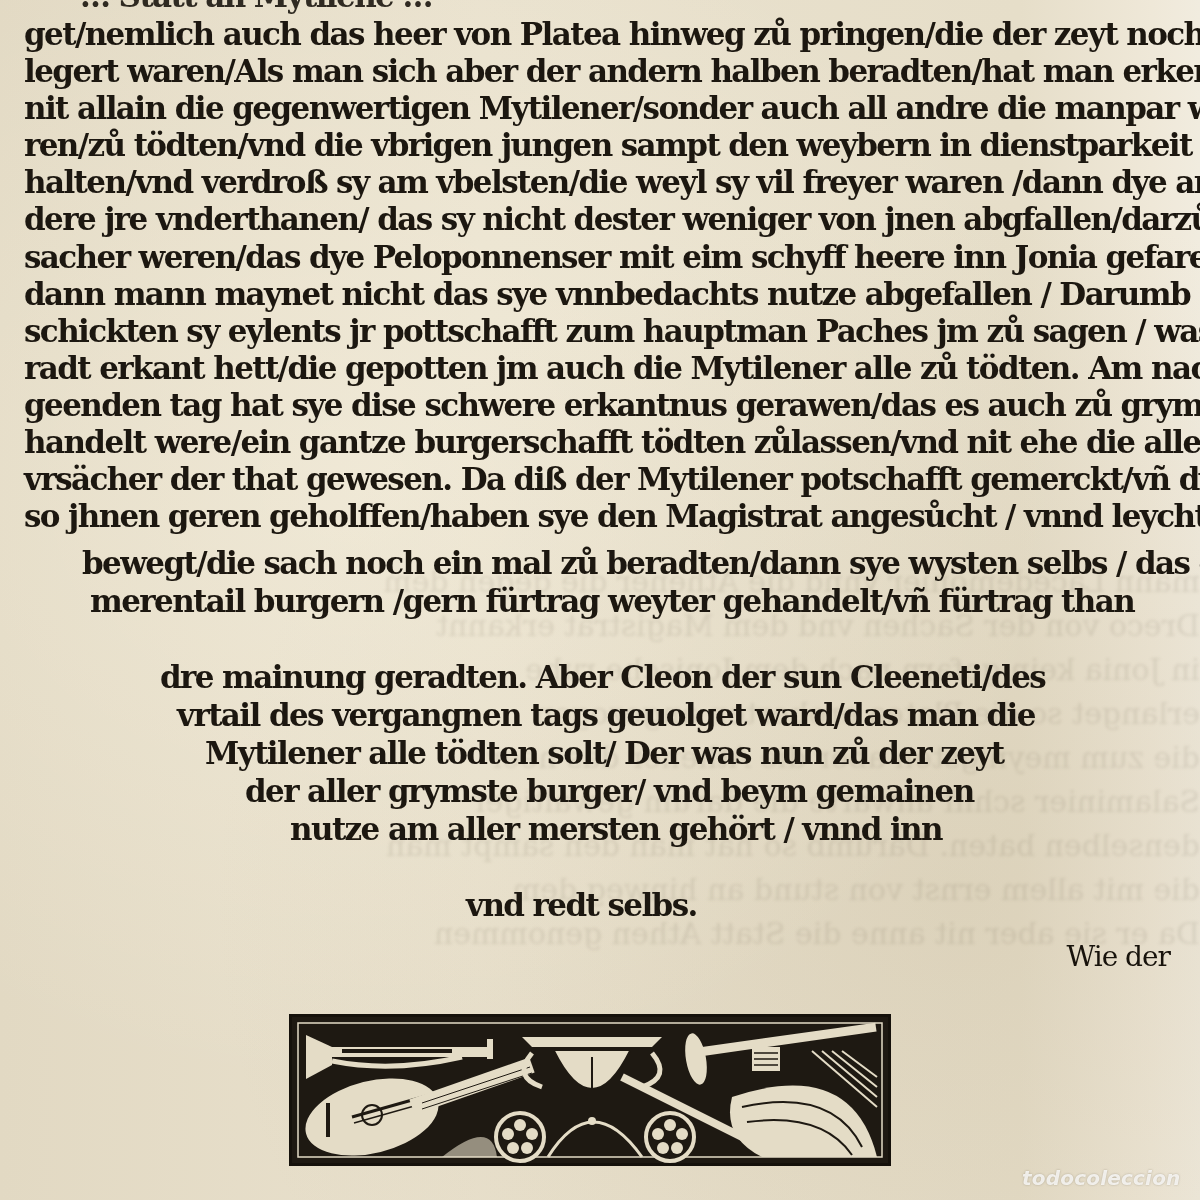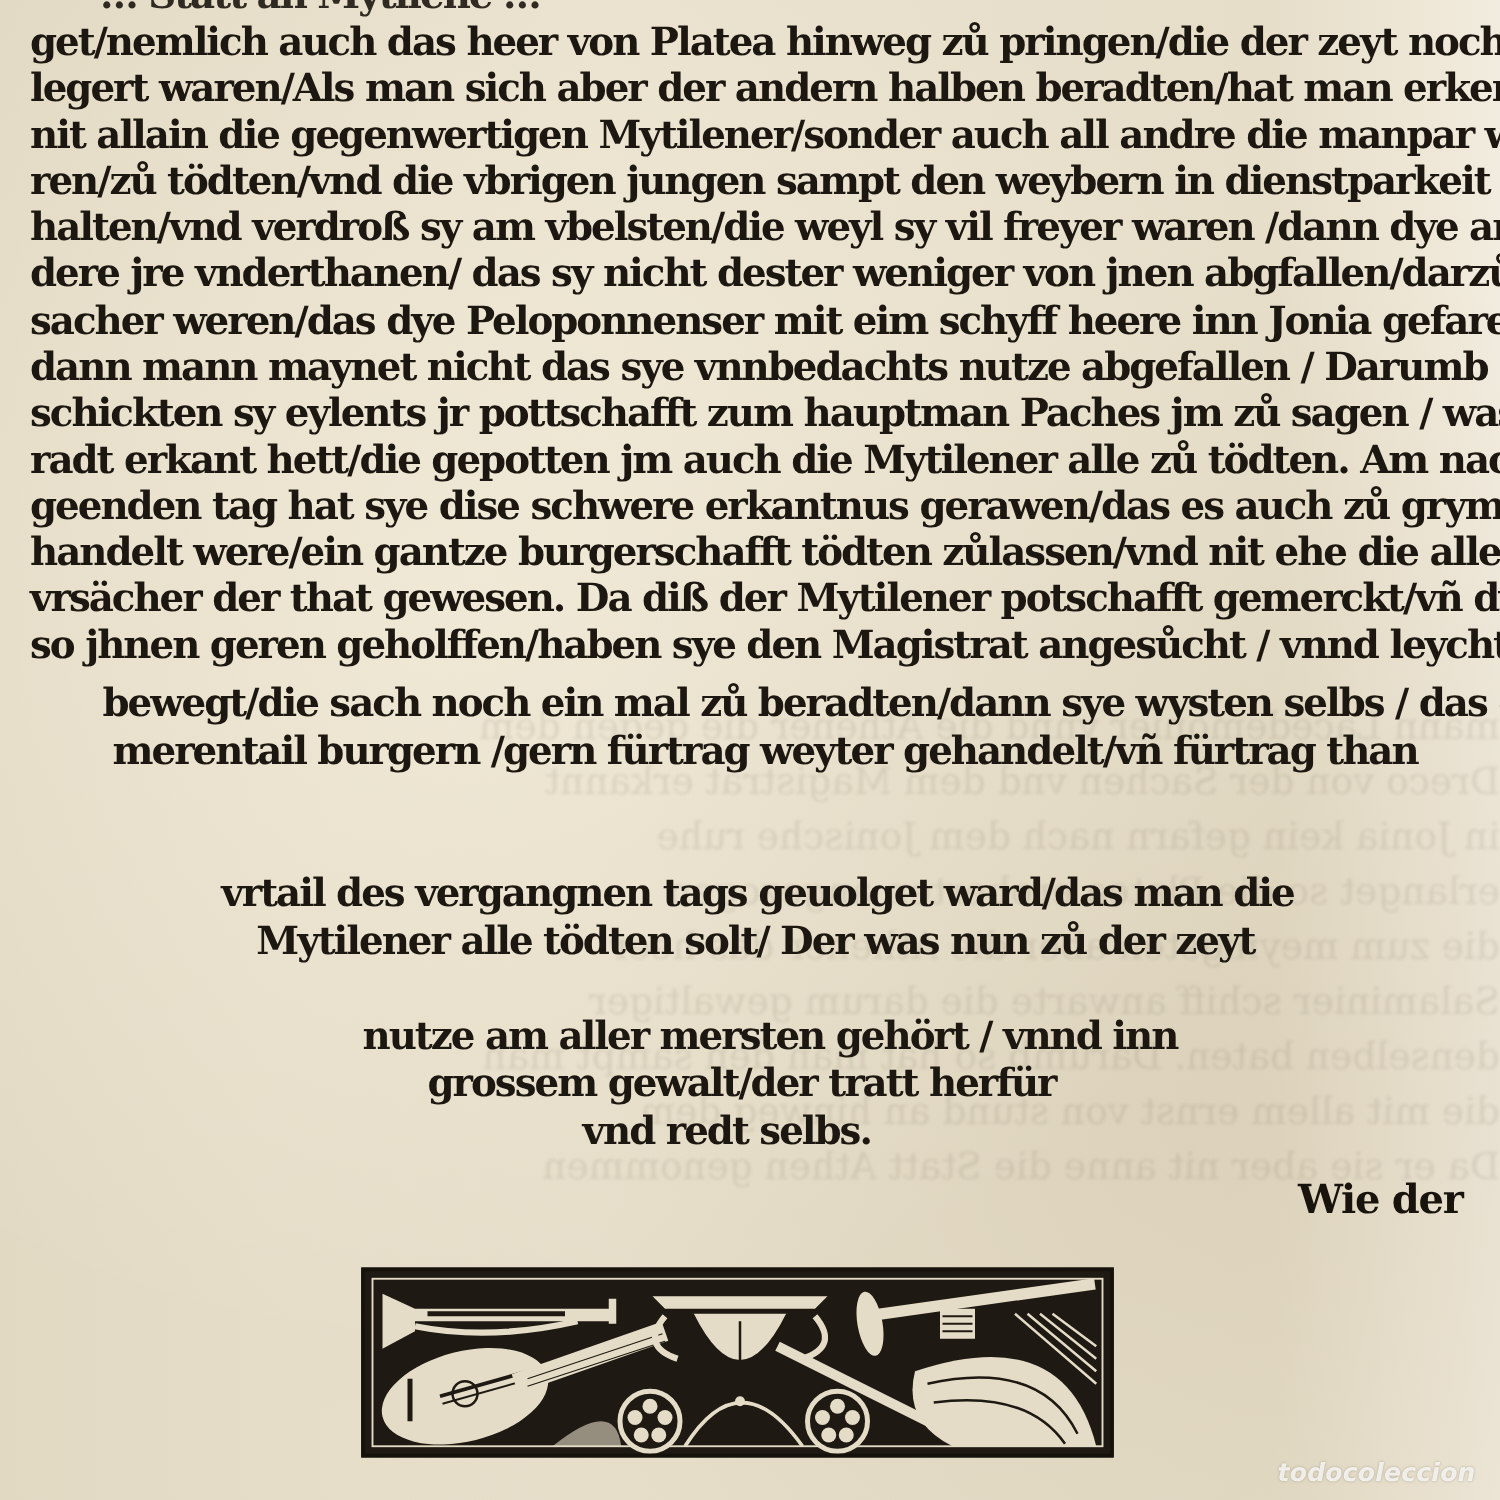--- a/index.html
+++ b/index.html
@@ -21,21 +21,21 @@
   }
   .line {
     position: absolute; color: #1c1710;
     font-family: "DejaVu Serif", serif; font-weight: bold;
     font-size: 31px; letter-spacing: -1.6px; white-space: nowrap;
     transform-origin: left center;
   }
   .full { left: 24px; width: 1152px; text-align: justify; text-align-last: justify; }
   .topcut { position:absolute; left: 80px; top: -22px; font-size: 31px; font-weight:bold; color:#1c1710; opacity:.9; white-space:nowrap; letter-spacing:-1.6px;}
   .center { text-align: justify; text-align-last: justify; }
-  .catch { position: absolute; right: 30px; top: 940px; font-weight: bold; font-size: 32px; color: #18130c; letter-spacing: -1px; }
+  .catch { position: absolute; right: 30px; top: 940px; font-weight: normal; font-size: 28px; color: #18130c; letter-spacing: -1px; }
   .ornament {
     position: absolute; left: 289px; top: 1014px; width: 602px; height: 152px;
     background: #1e1912; border: 3px solid #15110b; box-sizing: border-box;
   }
   .ornament svg { position: absolute; left: 0; top: 0; }
   .watermark {
     position: absolute; left: 1022px; top: 1166px; font-family: "DejaVu Sans", sans-serif;
     font-weight: bold; font-size: 20px; color: rgba(255,255,255,0.80);
     text-shadow: 0 0 2px rgba(120,110,90,0.5); letter-spacing: 0.2px; font-style: italic;
   }
@@ -69,24 +69,25 @@
   <div class="line full" style="top:276px">dann mann maynet nicht das sye vnnbedachts nutze abgefallen / Darumb</div>
   <div class="line full" style="top:313px">schickten sy eylents jr pottschafft zum hauptman Paches jm zů sagen / was der</div>
   <div class="line full" style="top:350px">radt erkant hett/die gepotten jm auch die Mytilener alle zů tödten. Am nach-</div>
   <div class="line full" style="top:387px">geenden tag hat sye dise schwere erkantnus gerawen/das es auch zů grym ge-</div>
   <div class="line full" style="top:424px">handelt were/ein gantze burgerschafft tödten zůlassen/vnd nit ehe die allein die</div>
   <div class="line full" style="top:461px">vrsächer der that gewesen. Da diß der Mytilener potschafft gemerckt/vñ dye</div>
   <div class="line full" style="top:498px">so jhnen geren geholffen/haben sye den Magistrat angesůcht / vnnd leychtlich</div>
 
   <div class="line center" style="top:545px; left:82px;  width:1052px">bewegt/die sach noch ein mal zů beradten/dann sye wysten selbs / das der</div>
   <div class="line center" style="top:583px; left:90px;  width:1008px">merentail burgern /gern fürtrag weyter gehandelt/vñ fürtrag than</div>
+  <div class="line center" style="top:659px; left:160px; width:860px">dre mainung geradten.   Aber Cleon der sun Cleeneti/des</div>
   <div class="line center" style="top:697px; left:177px; width:830px">vrtail des vergangnen tags geuolget ward/das man die</div>
   <div class="line center" style="top:735px; left:205px; width:772px">Mytilener alle tödten solt/ Der was nun zů der zeyt</div>
+  <div class="line center" style="top:773px; left:245px; width:692px">der aller grymste burger/ vnd beym gemainen</div>
   <div class="line center" style="top:811px; left:290px; width:604px">nutze am aller mersten gehört / vnnd inn</div>
-  <div class="line center" style="top:849px; left:342px; width:490px">grossem gewalt/der tratt herfür</div>
   <div class="line center" style="top:887px; left:466px; width:210px">vnd redt selbs.</div>
 
   <div class="catch">Wie der</div>
 
   <div class="ornament">
     <svg width="596" height="146" viewBox="0 0 596 146" xmlns="http://www.w3.org/2000/svg">
       <rect x="6" y="6" width="584" height="134" fill="none" stroke="#e4dcc6" stroke-width="1.5"></rect>
 
       <g>
         <path d="M14 18 L40 30 L40 48 L14 62 Z" fill="#e4dcc6"></path>

